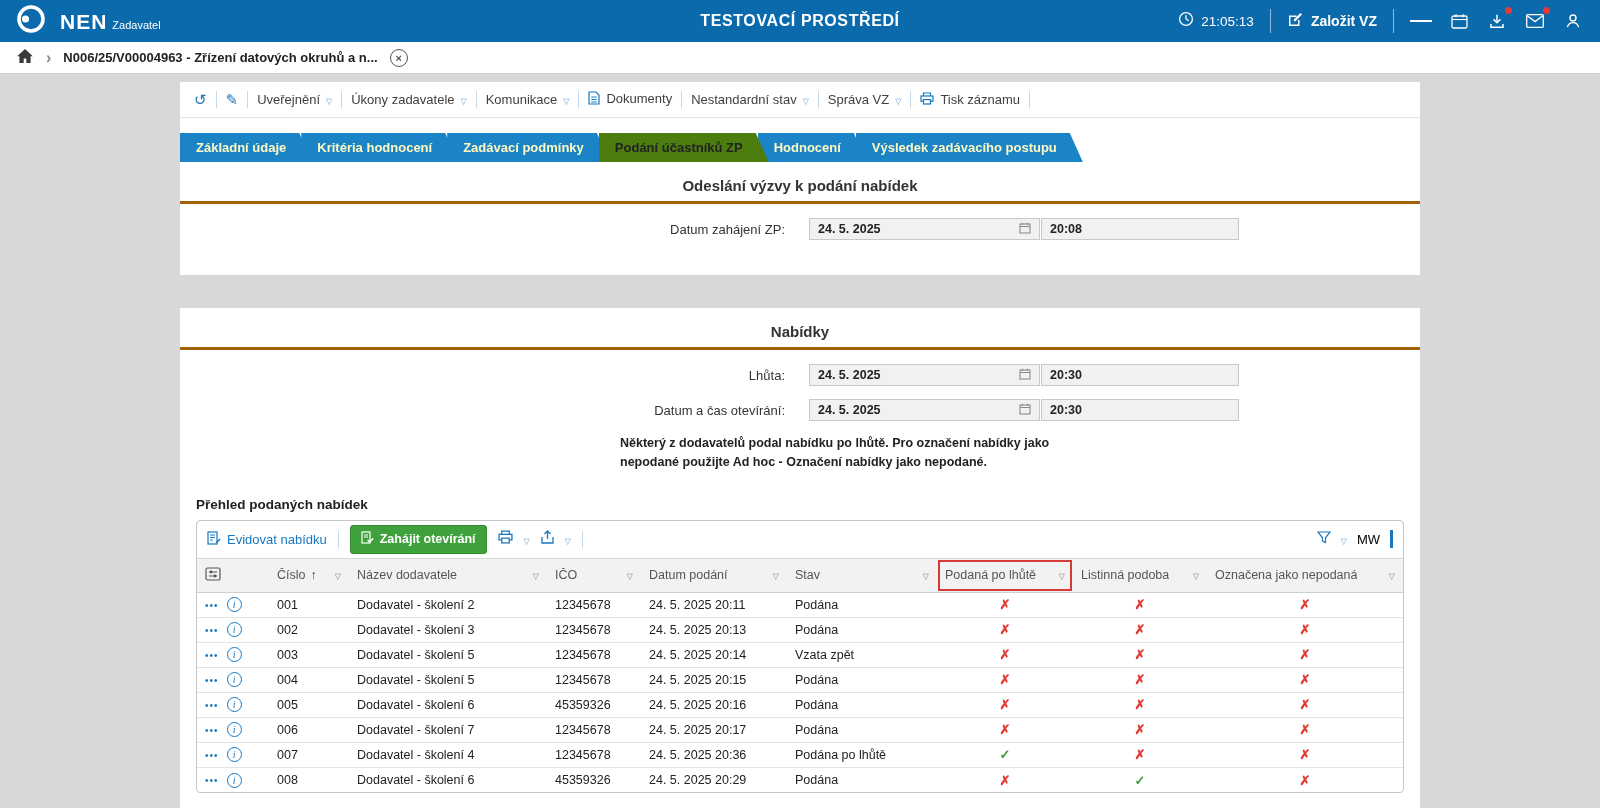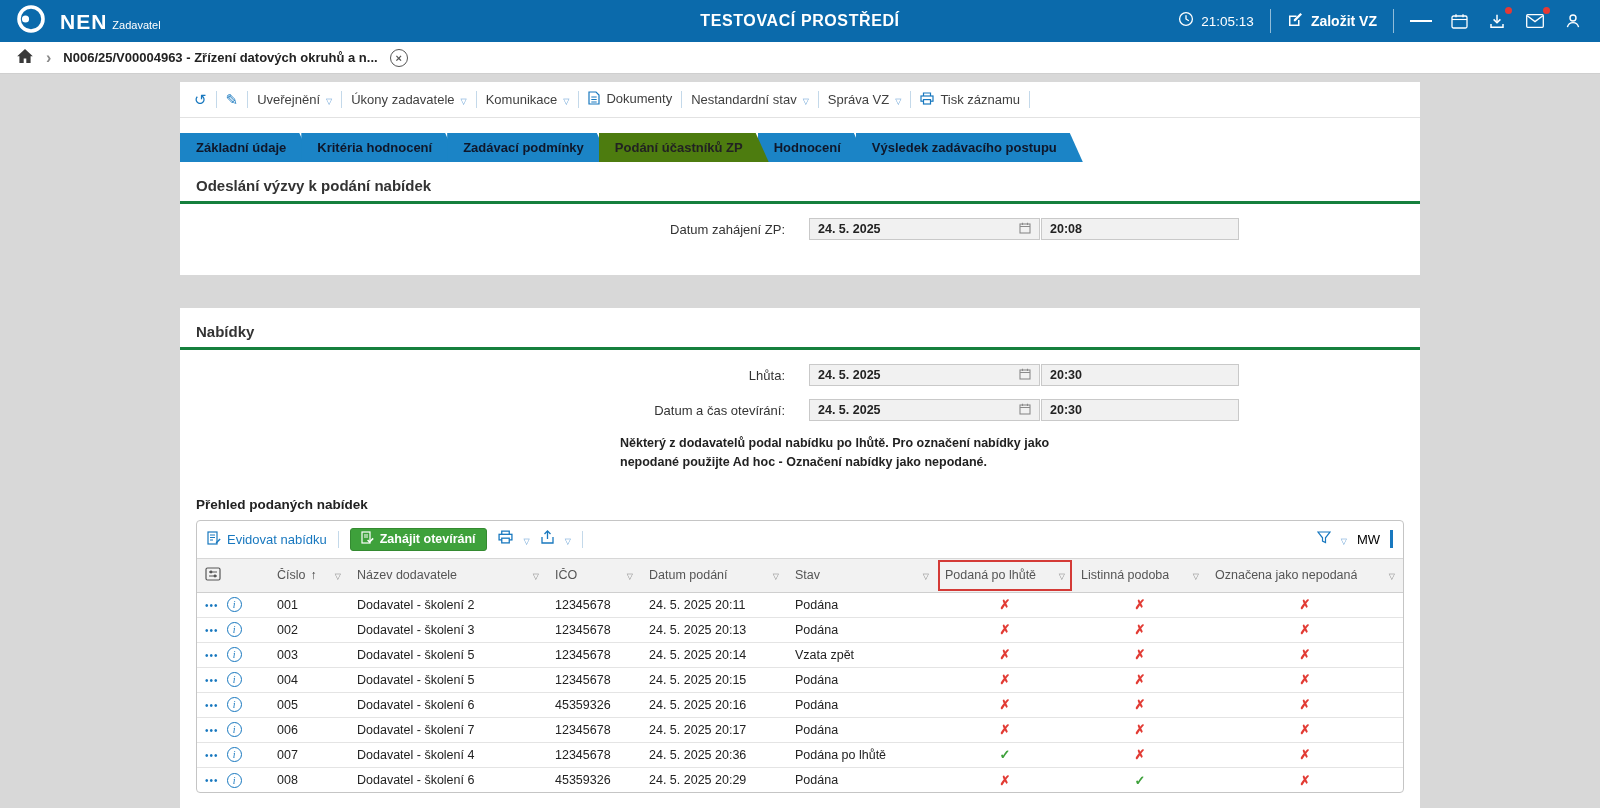--- a/index.html
+++ b/index.html
@@ -38,40 +38,40 @@
 
   
   .rec-toolbar { height:36px; border-bottom:1px solid #e2e2e2; display:flex; align-items:center; padding:0 14px; gap:9px; }
   .tsep { width:1px; height:17px; background:#c4d9ea; }
   .tool-link { display:flex; align-items:flex-start; gap:6px; color:#404040; font-size:13px; white-space:nowrap; }
   .caret-sm::before { content:"▽"; font-size:8px; color:#6ba3d6; }
   .glyph-blue { color:#1878bf; font-size:15px; line-height:1; }
 
   
   .tabs { display:flex; margin-top:15px; height:29px; }
-  .tab { position:relative; z-index:1; background:#1b84c6; color:#0f172a; font-size:13px; font-weight:bold; line-height:29px; padding:0 26px 0 16px; margin-right:-11px; clip-path:polygon(0 0, calc(100% - 13px) 0, 100% 100%, 0 100%); white-space:nowrap; }
+  .tab { position:relative; z-index:1; background:#1b84c6; color:#fef9c3; font-size:13px; font-weight:bold; line-height:29px; padding:0 26px 0 16px; margin-right:-11px; clip-path:polygon(0 0, calc(100% - 13px) 0, 100% 100%, 0 100%); white-space:nowrap; }
   .tab.active { background:#4d7c0f; color:#222; z-index:3; }
 
   
-  .sec-title { font-size:15px; font-weight:bold; color:#333; padding:15px 16px 7px; border-bottom:3px solid #15803d; }
+  .sec-title { font-size:15px; font-weight:bold; color:#333; padding:15px 16px 7px; border-bottom:3px solid #a16207;text-align:center; }
   .fields { margin-top:14px; }
   .field-row { display:flex; align-items:center; margin-bottom:13px;justify-content:center; }
   .field-label { flex:0 0 432px; text-align:right; padding-right:8px; font-size:13px; color:#333; }
   .ibox { height:22px; background:#f1f1f1; border:1px solid #c9c9c9; display:flex; align-items:center; font-weight:bold; font-size:12.5px; color:#222; padding:0 8px; }
   .ibox.date { width:231px; justify-content:space-between;margin-left:16px; }
   .ibox.time { width:198px; margin-left:1px; }
   .warning { margin:4px 0 0 440px; width:448px; font-size:12.5px; font-weight:bold; line-height:1.55; color:#222; }
 
   .sub-title { font-size:13.5px; font-weight:bold; color:#222; margin:24px 16px 0; }
 
   
   .table-wrap { margin:8px 16px 0; border:1px solid #c5c5c5; border-radius:4px; overflow:hidden; background:#fff; }
   .table-toolbar { height:37px; display:flex; align-items:center; padding:0 10px; gap:11px; }
   .link-btn { display:flex; align-items:center; gap:6px; color:#1878bf; font-size:13px; }
-  .green-btn { display:flex; align-items:center; gap:6px; background:#3ea13b; border:1px solid #348a31; border-radius:3px; color:#fff; font-size:12.5px; font-weight:bold; height:23px; padding:0 10px; }
+  .green-btn { display:flex; align-items:center; gap:6px; background:#3ea13b; border:1px solid #348a31; border-radius:3px; color:#fff; font-size:12.5px; font-weight:bold; height:29px; padding:0 10px; }
   .tb-right { margin-left:auto; display:flex; align-items:center; gap:10px; }
   .mw-label { color:#000000; font-size:13px; }
   .vbar { width:3px; height:18px; background:#1878bf; }
 
   table { width:100%; border-collapse:collapse; table-layout:fixed; font-size:12.5px; }
   thead td { background:#f2f2f2; border-top:1px solid #d7d7d7; border-bottom:1px solid #cfcfcf; height:34px; color:#555; padding:0 8px; }
   .th { display:flex; align-items:center; justify-content:space-between; gap:4px; }
   .th-label { display:flex; align-items:center; gap:5px; white-space:nowrap; overflow:hidden; }
   .caret-gray::before { content:"▽"; font-size:8px; color:#8a8a8a; }
   .sort-asc::before { content:"↑"; font-size:12px; color:#333; font-weight:bold; }

